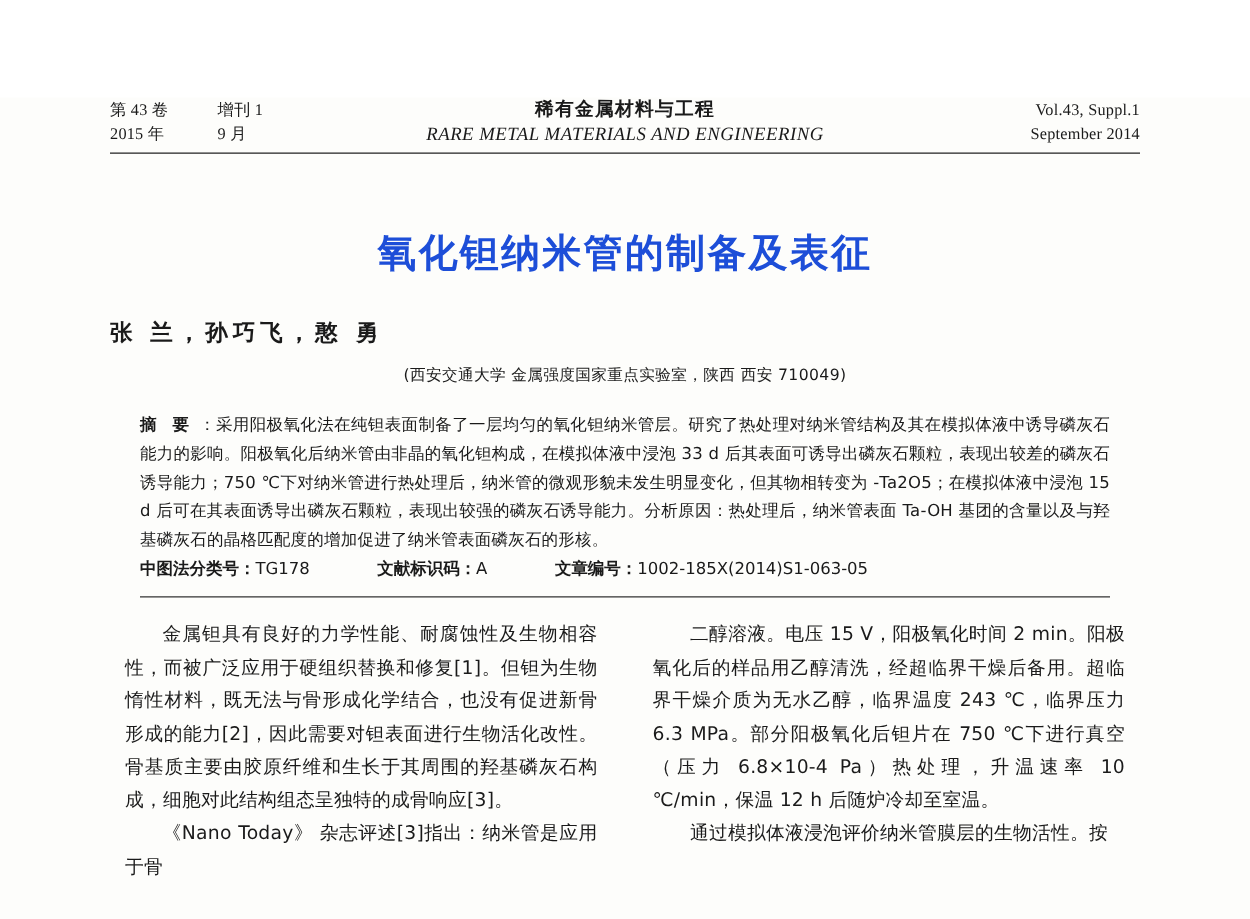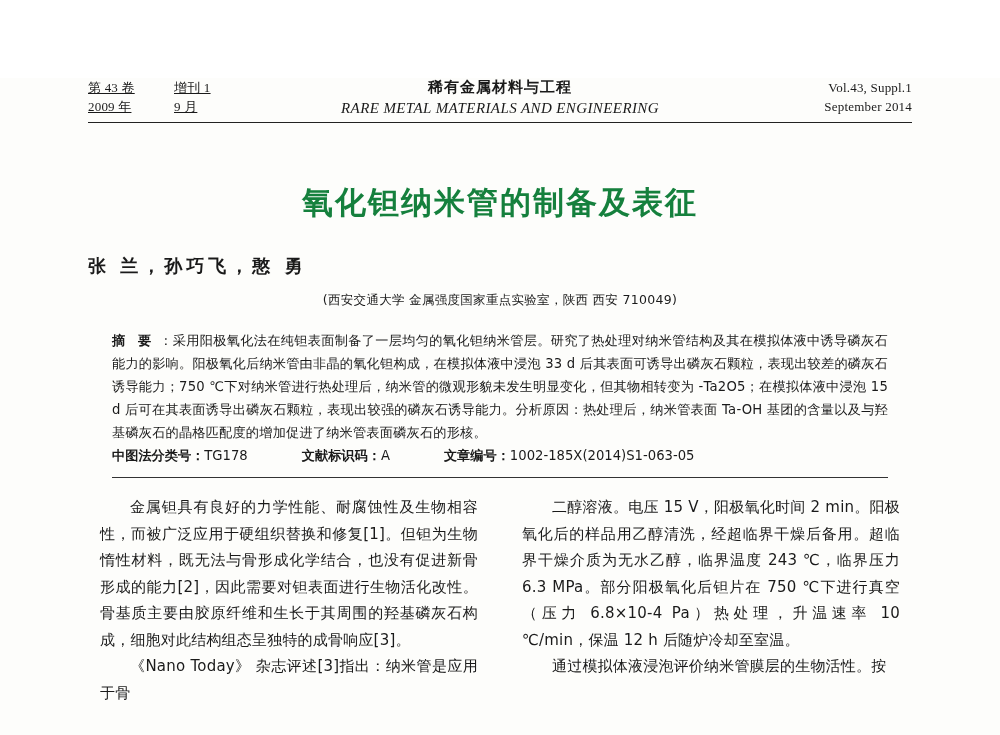--- a/index.html
+++ b/index.html
@@ -38,21 +38,20 @@
     letter-spacing: 0.2px;
   }
   .rh-left {
     display: flex;
     flex-direction: column;
     width: 185px;
     flex: 0 0 185px;
   }
   .rh-left-line {
     display: flex;
-    text-decoration: underline;
   }
   .rh-left-line span:first-child {
     width: 86px;
     display: inline-block;
   }
   .rh-center {
     flex: 1 1 auto;
     text-align: center;
   }
   .rh-center .cn {
@@ -84,21 +83,21 @@
   }
 
   
   .title {
     margin-top: 52px;
     text-align: center;
     font-size: 31px;
     font-weight: bold;
     letter-spacing: 2px;
     font-family: "DejaVu Sans", "Liberation Sans", sans-serif;
-    color: #15803d;
+    color: #1d4ed8;
   }
   .authors {
     margin-top: 30px;
     text-align: left;
     font-size: 18px;
     font-weight: bold;
     letter-spacing: 4px;
     font-family: "DejaVu Sans", "Liberation Sans", sans-serif;
   }
   .affil {
@@ -169,21 +168,21 @@
 <div class="page">
 
   <div class="runhead">
     <div class="runhead-row">
       <div class="rh-left">
         <div class="rh-left-line">
           <span>第 43 卷</span>
           <span>增刊 1</span>
         </div>
         <div class="rh-left-line">
-          <span>2009 年</span>
+          <span>2015 年</span>
           <span>9 月</span>
         </div>
       </div>
       <div class="rh-center">
         <div class="cn">稀有金属材料与工程</div>
         <div class="en">RARE METAL MATERIALS AND ENGINEERING</div>
       </div>
       <div class="rh-right">
         <span>Vol.43, Suppl.1</span>
         <span>September 2014</span>

